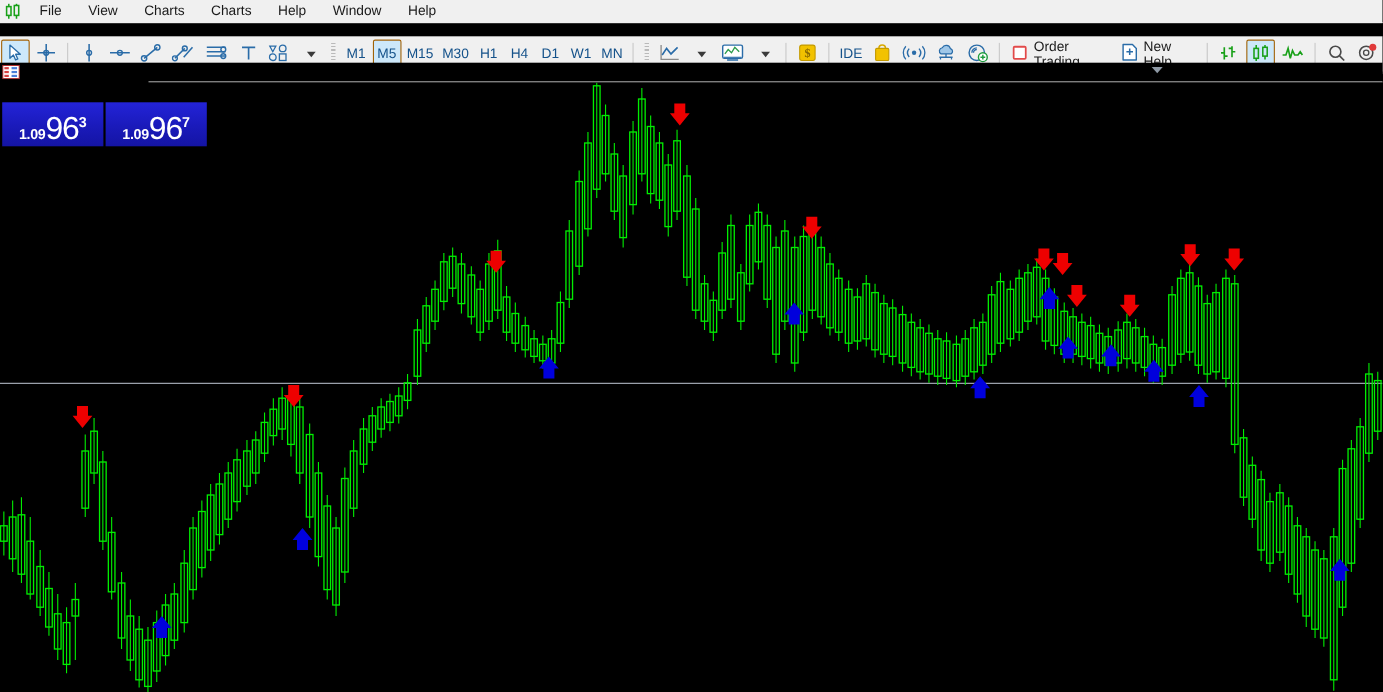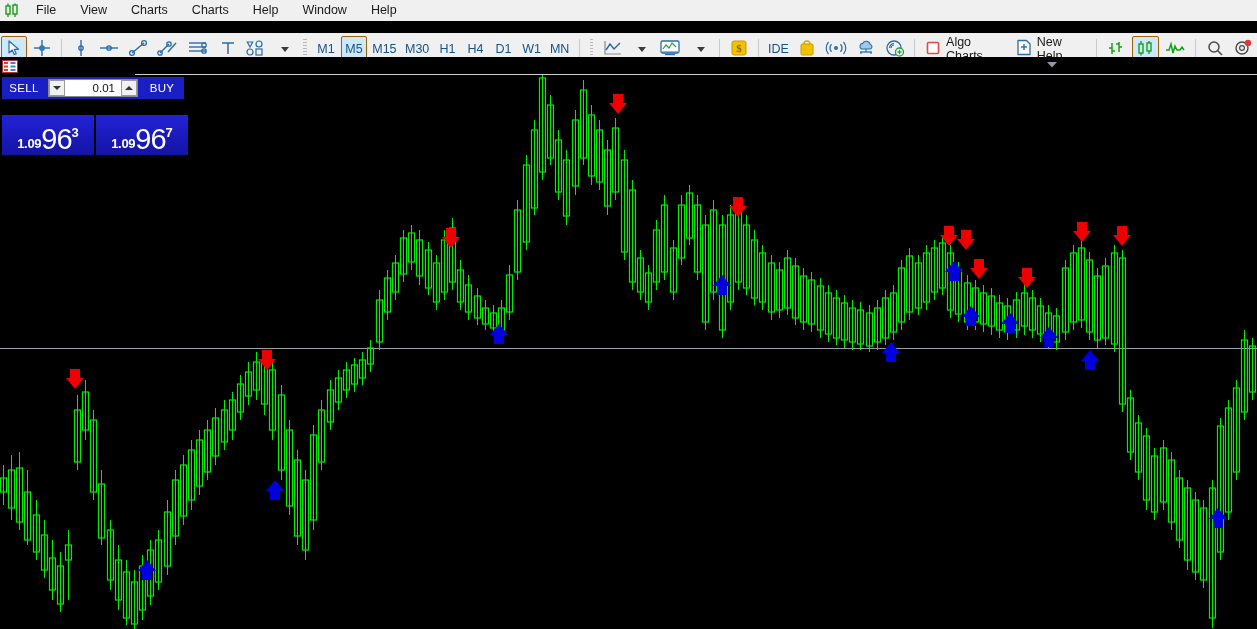--- a/index.html
+++ b/index.html
@@ -364,21 +364,21 @@
     </div>
 
     <div class="vsep"></div>
 
     <div class="tb-btn">
       <span>
         <svg width="16" height="16" viewBox="0 0 16 16">
             <rect x="2.5" y="2.5" width="11" height="11" rx="1" fill="#fff" stroke="#e24a4a" stroke-width="1.6"></rect>
           </svg>
       </span>
-      <span class="tb-text-dark">Algo Charts</span>
+      <span class="tb-text-dark">Order Trading</span>
     </div>
 
     <div class="tb-btn">
       <span>
         <svg width="16" height="17" viewBox="0 0 16 17">
             <path d="M2 1.5 H10.5 L14 5 V15.5 H2 Z" fill="#fff" stroke="#2a6ca8" stroke-width="1.3" stroke-linejoin="round"></path>
             <line x1="8" y1="5" x2="8" y2="11" stroke="#2a6ca8" stroke-width="1.4"></line>
             <line x1="5" y1="8" x2="11" y2="8" stroke="#2a6ca8" stroke-width="1.4"></line>
           </svg>
       </span>
@@ -1146,35 +1146,20 @@
         <g>
           <path d="M1085 295 H1095 V286 H1099 L1090 275 L1081 286 H1085 Z" fill="#0000dd"></path>
         </g>
         <g>
           <path d="M1213 453 H1223 V444 H1227 L1218 433 L1209 444 H1213 Z" fill="#0000dd"></path>
         </g>
       </svg>
   </div>
 
   <div class="oct">
-    <div class="oct-top">
-      <div class="oct-sell-btn">SELL</div>
-      <div class="oct-vol">
-        <div class="oct-vol-inner">
-          <div class="oct-spin-dn">
-            <span class="arrow-dn-tri"></span>
-          </div>
-          <div class="oct-vol-val">0.01</div>
-          <div class="oct-spin-up">
-            <span class="arrow-up-tri"></span>
-          </div>
-        </div>
-      </div>
-      <div class="oct-buy-btn">BUY</div>
-    </div>
     <div class="oct-prices">
       <div class="oct-price">
         <span class="p-small">1.09</span>
         <span class="p-big">96</span>
         <span class="p-sup">3</span>
       </div>
       <div class="oct-price">
         <span class="p-small">1.09</span>
         <span class="p-big">96</span>
         <span class="p-sup">7</span>

